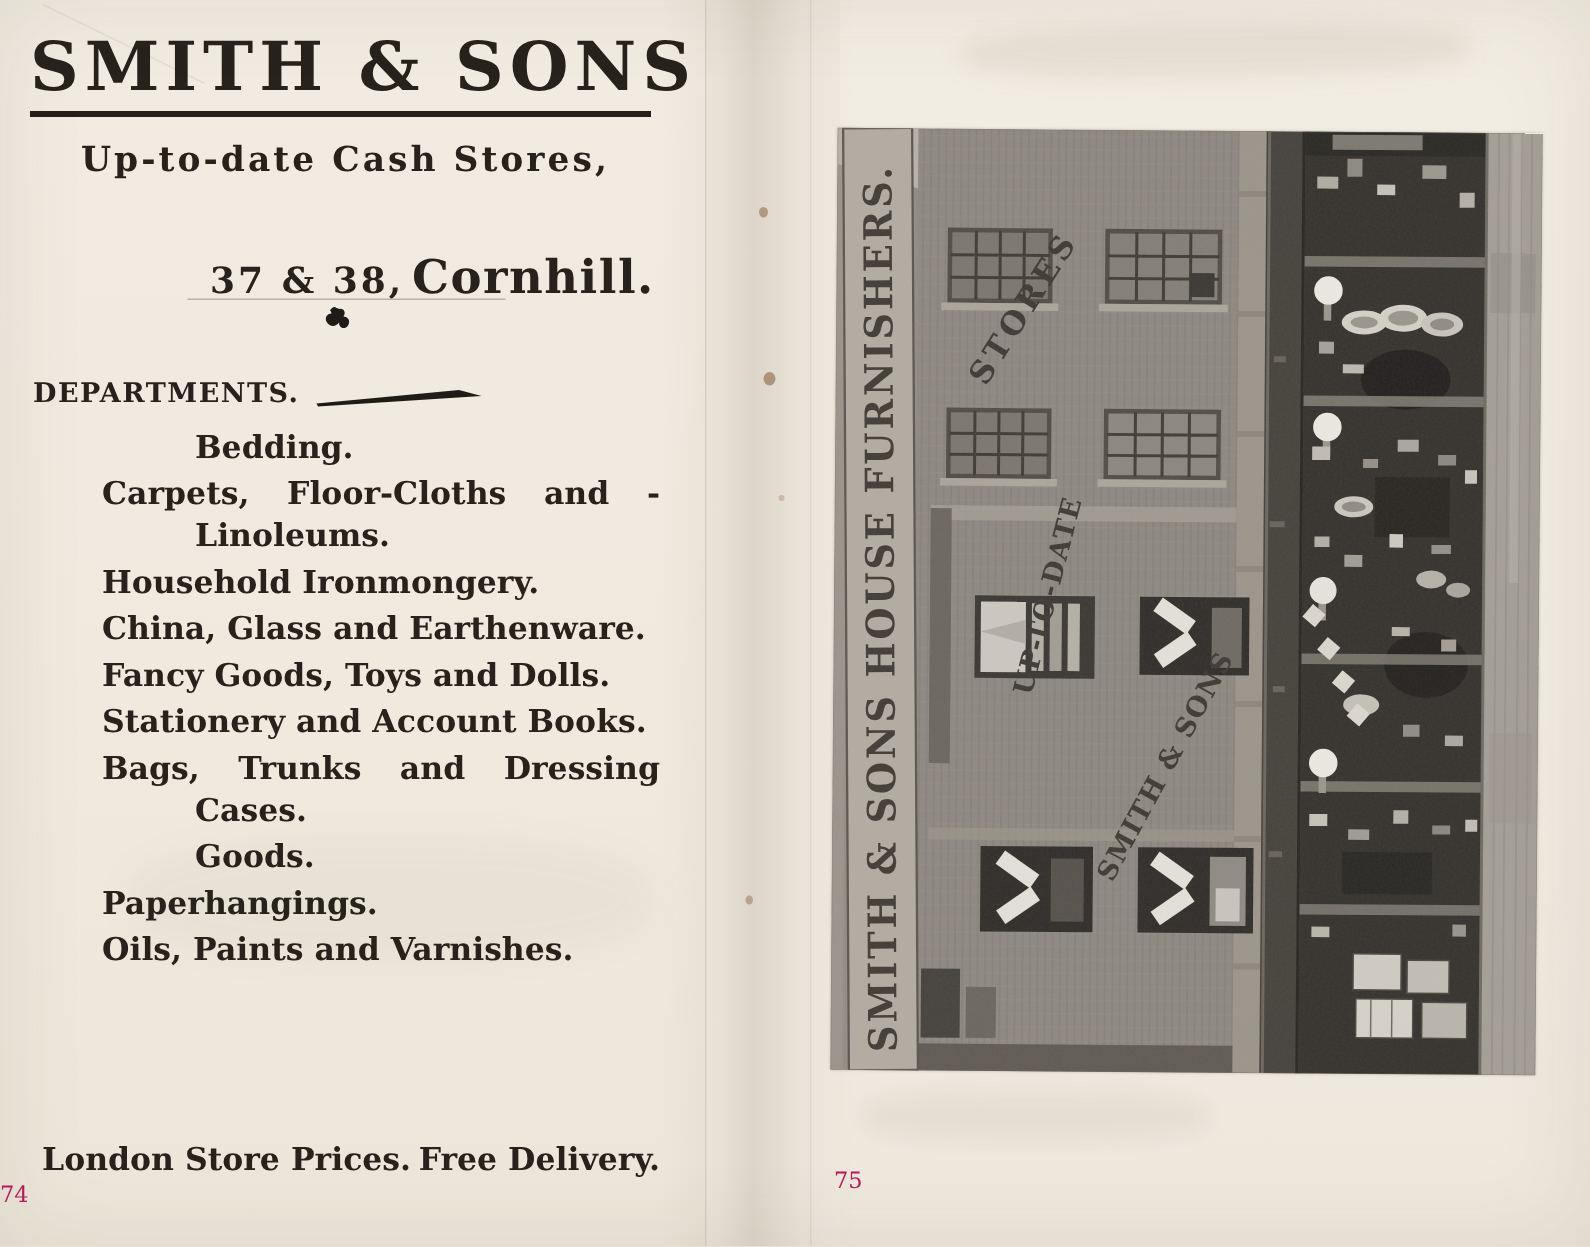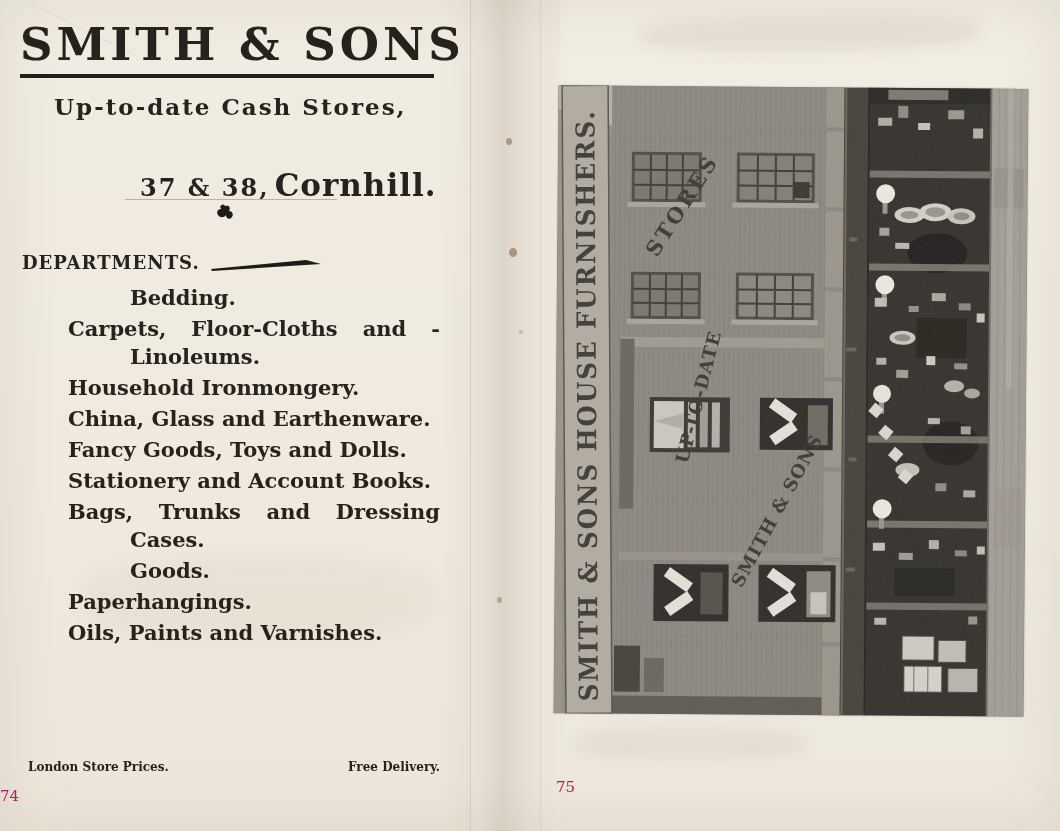--- a/index.html
+++ b/index.html
@@ -36,21 +36,21 @@
   .thin-rule{position:absolute;left:125px;top:199px;width:212px;height:1px;background:#b9b2a5;}
   .fleuron{position:absolute;left:212px;top:201px;width:26px;height:26px;}
   .dept-head{position:absolute;left:22px;top:252px;display:flex;align-items:flex-end;gap:10px;}
   .dept-head-label{font-size:18px;font-weight:bold;letter-spacing:1px;white-space:nowrap;}
   .dept-list{position:absolute;left:68px;top:284px;width:372px;font-size:21px;font-weight:bold;}
   .dept-item{margin-bottom:3px;}
   .dline{line-height:28px;}
   .j{text-align:justify;text-align-last:justify;}
   .c{padding-left:62px;}
   .footer-row{position:absolute;left:28px;top:760px;width:412px;display:flex;
-    justify-content:space-between;font-size:12px;font-weight:bold;}
+    justify-content:space-between;font-size:21px;font-weight:bold;}
   .pgnum{position:absolute;font-size:15px;color:#be185d;}
   .pg74{left:0;top:787px;width:464px;}
   .pg75{left:556px;top:778px;width:470px;}
   
   .photo{position:absolute;left:556px;top:87px;width:470px;height:628px;
     transform:rotate(.45deg);box-shadow:0 0 2px rgba(60,50,35,.25);}
   svg text{font-family:"DejaVu Serif","Liberation Serif",serif;}
 </style>
 </head>
 <body>

